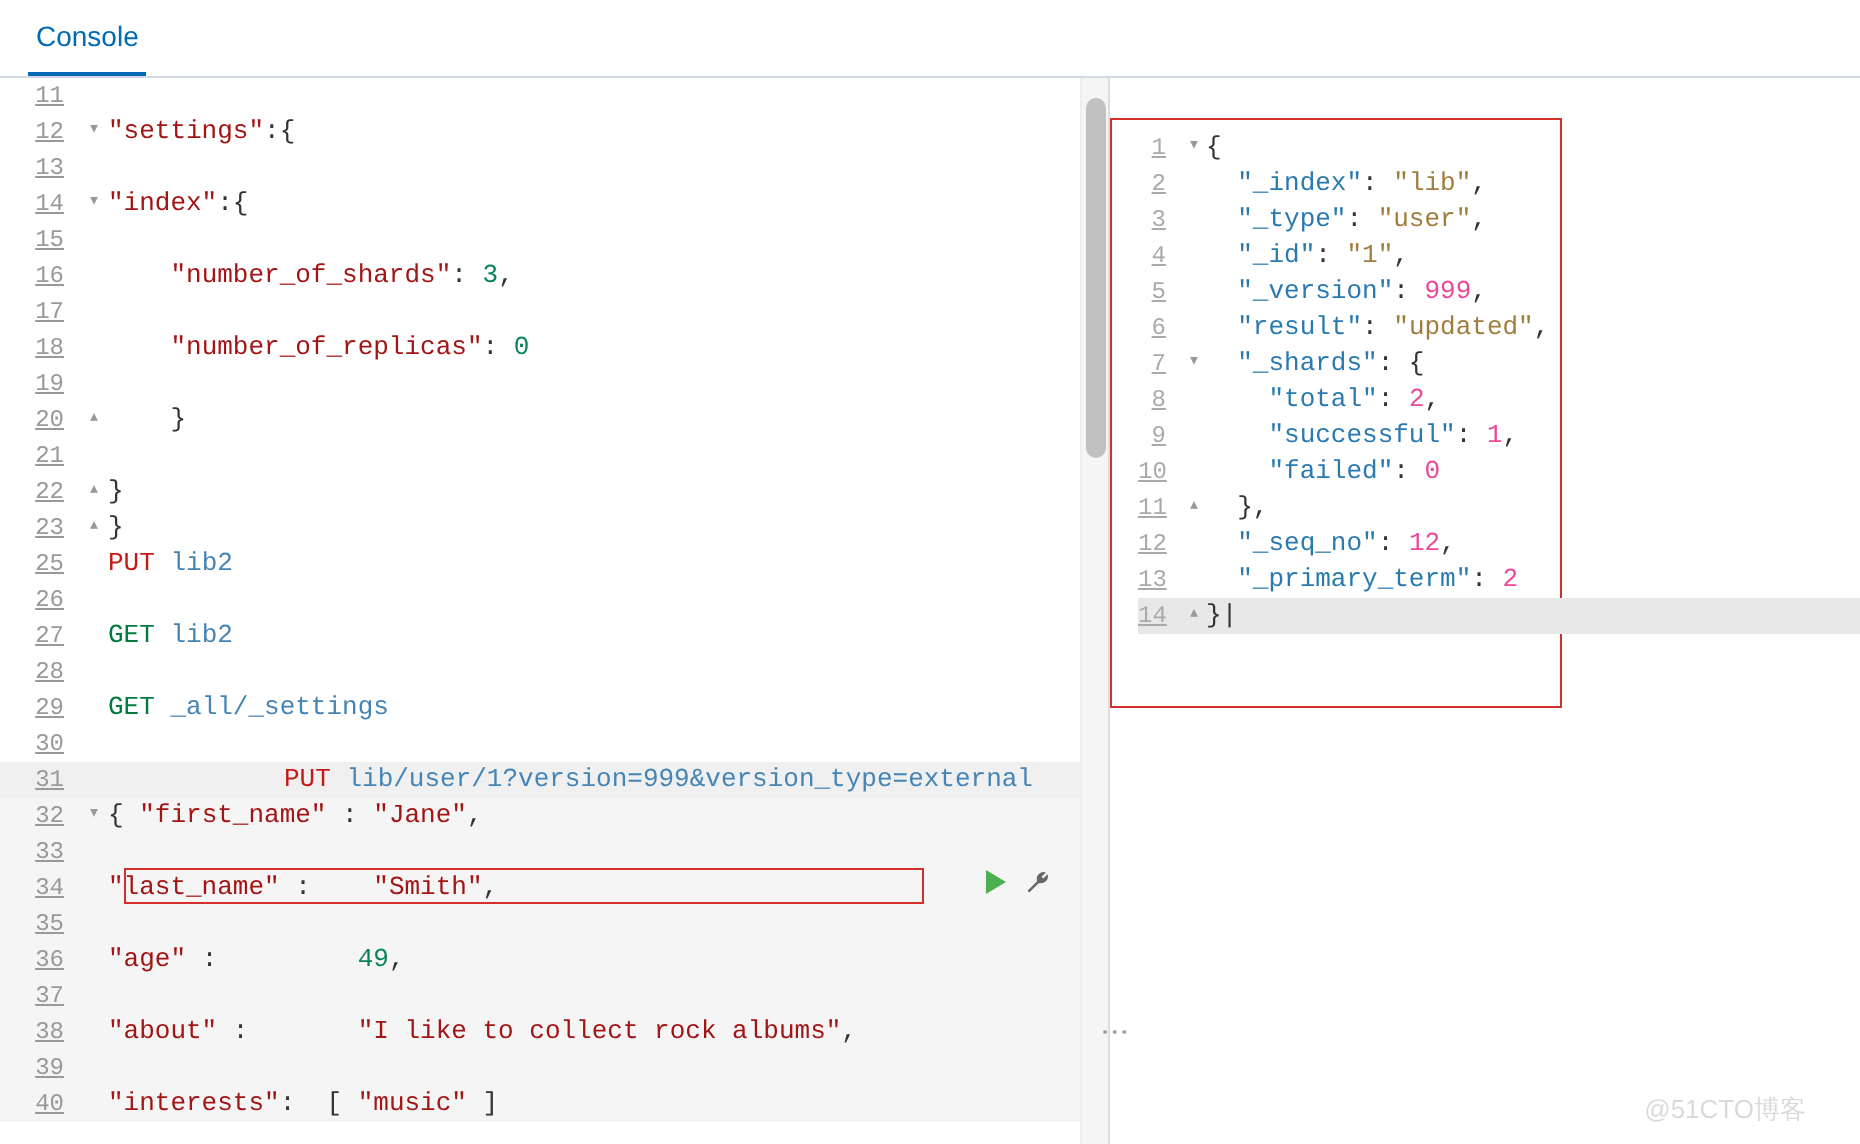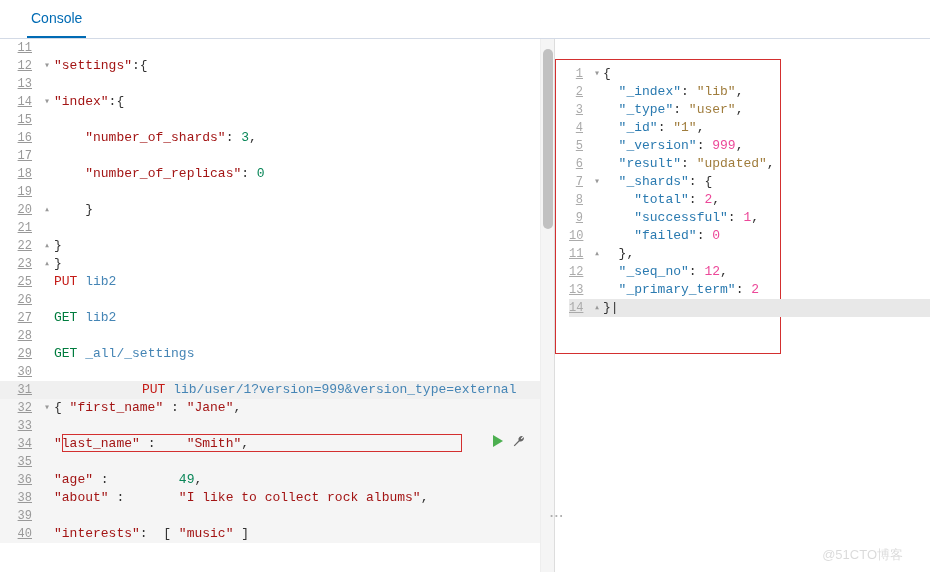--- a/index.html
+++ b/index.html
@@ -1,17 +1,17 @@
 <!DOCTYPE html>
 <html><head>
 <meta charset="utf-8">
 <style>
 * { margin: 0; padding: 0; box-sizing: border-box; }
 body { font-family: Consolas, Monaco, 'Courier New', monospace; font-size: 13px; background: #fff; color: #333; }
-.tabs { border-bottom: 1px solid #d3dae6; padding-left: 27px; }
+.tabs { border-bottom: 1px solid #d3dae6; padding-left: 14px; }
 .tab { display: inline-block; padding: 10px 4px; color: #006bb4; border-bottom: 2px solid #006bb4; font-family: Arial, sans-serif; font-size: 14px; }
 .main { display: flex; height: 540px; }
 .left-panel { width: 555px; position: relative; border-right: 1px solid #ddd; }
 .right-panel { flex: 1; position: relative; padding-left: 14px; }
 .editor { position: relative; }
 .line { display: flex; height: 18px; line-height: 18px; white-space: pre; }
 .line.current { background: #f0f0f0; gap: 44px; }
 .line.selected-block { background: #f5f5f5; }
 .gutter { width: 40px; text-align: right; padding-right: 8px; color: #999; font-size: 12px; user-select: none; flex-shrink: 0; text-decoration: underline; }
 .fold { width: 14px; color: #999; font-size: 10px; flex-shrink: 0; text-align: center; }
@@ -68,20 +68,21 @@
         <div class="line"><span class="gutter">27</span><span class="fold"></span><span class="code"><span class="kw-method-get">GET</span><span> </span><span class="kw-url">lib2</span></span></div>
         <div class="line"><span class="gutter">28</span><span class="fold"></span><span class="code"></span></div>
         <div class="line"><span class="gutter">29</span><span class="fold"></span><span class="code"><span class="kw-method-get">GET</span><span> </span><span class="kw-url">_all/_settings</span></span></div>
         <div class="line"><span class="gutter">30</span><span class="fold"></span><span class="code"></span></div>
         <div class="line current"><span class="gutter">31</span><span class="fold"></span><span class="code"><span class="kw-method-put">PUT</span><span> </span><span class="kw-url">lib/user/1?version=999&amp;version_type=external</span></span></div>
         <div class="line selected-block"><span class="gutter">32</span><span class="fold">▾</span><span class="code"><span class="kw-punc">{ </span><span class="kw-key">"first_name"</span><span class="kw-punc"> : </span><span class="kw-string">"Jane"</span><span class="kw-punc">,</span></span></div>
         <div class="line selected-block"><span class="gutter">33</span><span class="fold"></span><span class="code"></span></div>
         <div class="line selected-block"><span class="gutter">34</span><span class="fold"></span><span class="code"><span class="kw-key">"last_name"</span><span class="kw-punc"> :    </span><span class="kw-string">"Smith"</span><span class="kw-punc">,</span></span></div>
         <div class="line selected-block"><span class="gutter">35</span><span class="fold"></span><span class="code"></span></div>
         <div class="line selected-block"><span class="gutter">36</span><span class="fold"></span><span class="code"><span class="kw-key">"age"</span><span class="kw-punc"> :         </span><span class="kw-number">49</span><span class="kw-punc">,</span></span></div>
+        <div class="line selected-block"><span class="gutter">37</span><span class="fold"></span><span class="code"></span></div>
         <div class="line selected-block"><span class="gutter">38</span><span class="fold"></span><span class="code"><span class="kw-key">"about"</span><span class="kw-punc"> :       </span><span class="kw-string">"I like to collect rock albums"</span><span class="kw-punc">,</span></span></div>
         <div class="line selected-block"><span class="gutter">39</span><span class="fold"></span><span class="code"></span></div>
         <div class="line selected-block"><span class="gutter">40</span><span class="fold"></span><span class="code"><span class="kw-key">"interests"</span><span class="kw-punc">:  [ </span><span class="kw-string">"music"</span><span class="kw-punc"> ]</span></span></div>
       </div>
     <div class="red-box-left"></div>
     <div class="action-icons">
       <span class="play-icon">
         <svg width="16" height="16" viewBox="0 0 16 16">
             <path d="M3 2 L13 8 L3 14 Z" fill="#4caf50"></path>
           </svg>

